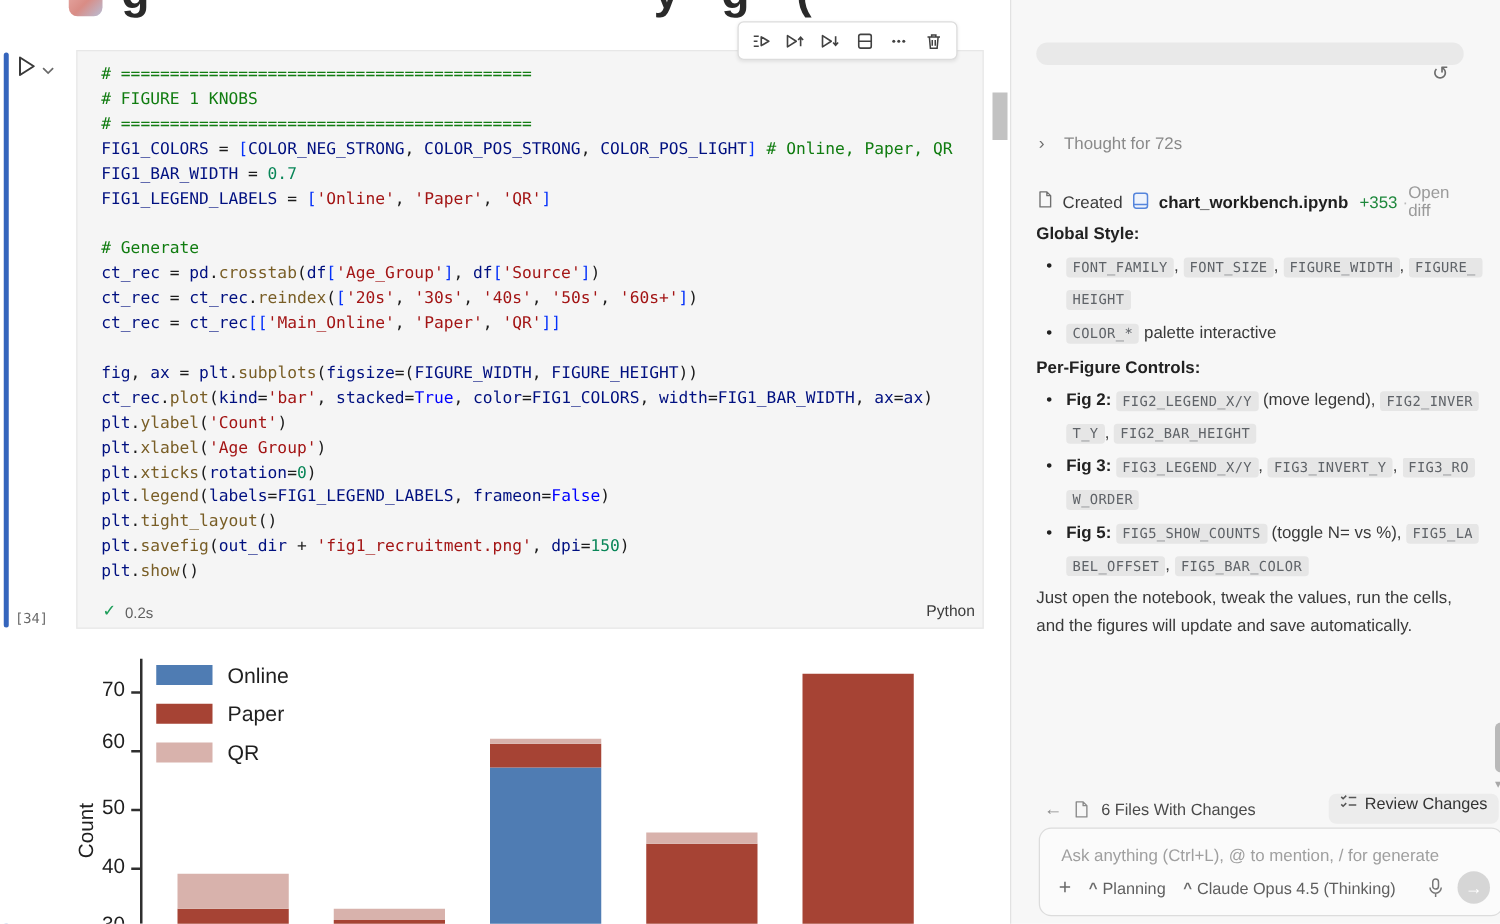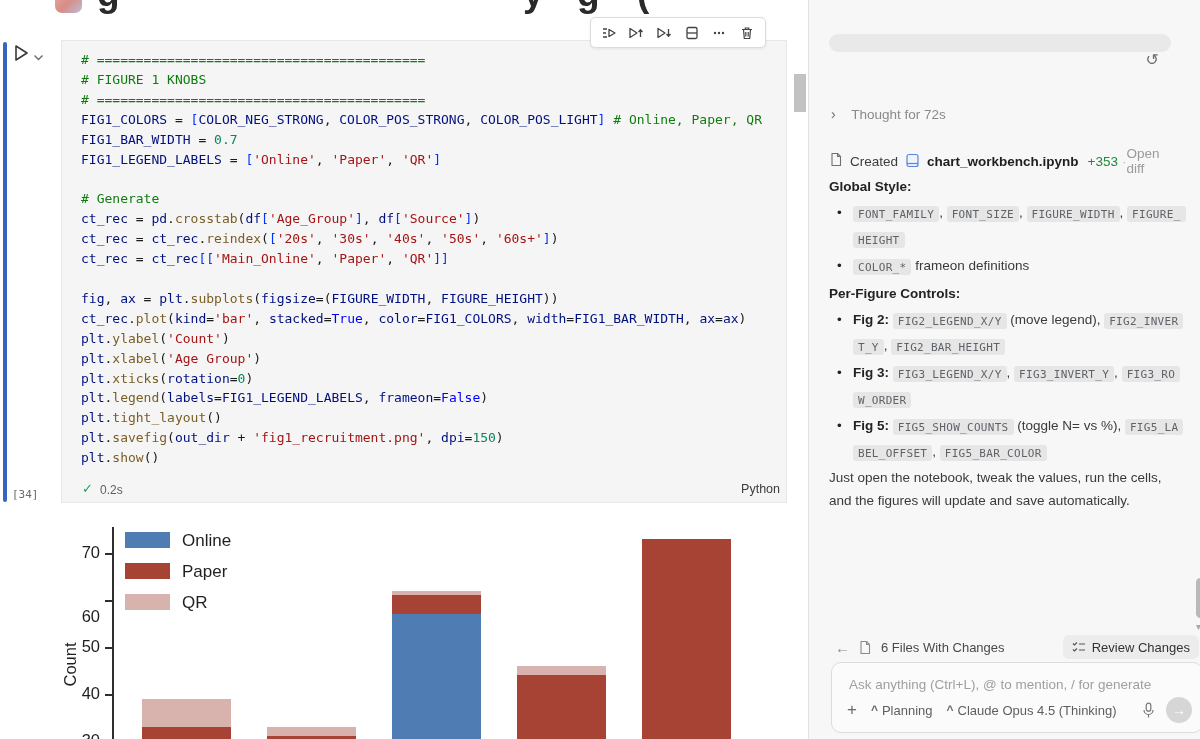--- a/index.html
+++ b/index.html
@@ -82,21 +82,21 @@
      word-break:break-all; box-decoration-break:clone; -webkit-box-decoration-break:clone; }
   .fileref { font-weight:bold; color:#1f1f1f; white-space:nowrap; }
   .fileref svg { vertical-align:-2px; margin-right:4px; }
   .runb { font-weight:bold; color:#222; }
 
   #files-bar { position:absolute; left:0; top:632px; width:392px; height:30px; background:#f7f7f7;
      display:flex; align-items:center; padding:0 14px; font-size:13px; color:#4a4a4a; }
   #files-back { color:#8a8a8a; font-size:15px; margin-right:8px; }
   #files-page-icon { margin-right:9px; display:flex; }
   #review-chip { margin-left:auto; background:#ececec; border-radius:6px; height:24px;
-     display:flex; align-items:center; padding:0 9px; color:#333; }
+     display:flex; padding:0 9px; color:#333; }
   #review-chip svg { margin-right:6px; }
 
   #input-box { position:absolute; left:10px; top:662px; width:372px; height:71px; background:#fbfbfb;
      border:1px solid #dcdcdc; border-radius:10px; }
   #input-placeholder { position:absolute; left:17px; top:14px; font-size:13.5px; color:#9f9f9f; }
   #input-row { position:absolute; left:15px; right:10px; bottom:9px; height:26px; display:flex;
      align-items:center; font-size:13px; color:#5f5f5f; }
   .caret { font-weight:700; color:#6b6b6b; margin:0 4px 0 14px; font-size:12px; }
   #plus-icon { font-size:17px; color:#6b6b6b; }
   #mic-icon { margin-left:auto; display:flex; }
@@ -184,21 +184,21 @@
 
 <div class="abs" id="output-menu">⋯</div>
 <div class="abs" id="collapse-arrow">▲</div>
 
 <div class="abs" id="chart">
   <div class="axis-line"></div>
   <div id="count-label">Count</div>
   <div id="ticks-host">
       <div class="ytick-label" style="left: 66px; top: 38px;">70</div>
       <div class="ytick-mark" style="top: 48px;"></div>
-      <div class="ytick-label" style="left: 66px; top: 102px;">60</div>
+      <div class="ytick-label" style="left: 66px; top: 79px;">60</div>
       <div class="ytick-mark" style="top: 95px;"></div>
       <div class="ytick-label" style="left: 66px; top: 132px;">50</div>
       <div class="ytick-mark" style="top: 142px;"></div>
       <div class="ytick-label" style="left: 66px; top: 179px;">40</div>
       <div class="ytick-mark" style="top: 189px;"></div>
       <div class="ytick-label" style="left: 66px; top: 226px;">30</div>
     </div>
   <div id="bars-host">
       <div class="bar-seg" style="left: 141.5px; width: 89px; top: 221.9px; height: 18.1px; background: rgb(166, 67, 52);"></div>
       <div class="bar-seg" style="left: 141.5px; width: 89px; top: 193.7px; height: 28.2px; background: rgb(216, 178, 172);"></div>
@@ -256,21 +256,21 @@
       <span class="gap"></span>
       <span id="created-file">chart_workbench.ipynb</span>
       <span id="created-add">+353</span>
       <span id="created-dot">·</span>
       <span id="open-diff">Open diff</span>
     </div>
 
     <div id="msg-body">
         <div class="sect-h">Global Style:</div>
         <div class="li"><span class="chip">FONT_FAMILY</span><span>, </span><span class="chip">FONT_SIZE</span><span>, </span><span class="chip">FIGURE_WIDTH</span><span>, </span><span class="chip">FIGURE_HEIGHT</span></div>
-        <div class="li"><span class="chip">COLOR_*</span><span> frameon definitions</span></div>
+        <div class="li"><span class="chip">COLOR_*</span><span> palette interactive</span></div>
         <div class="sect-h">Per-Figure Controls:</div>
         <div class="li"><span class="runb">Fig 2: </span><span class="chip">FIG2_LEGEND_X/Y</span><span> (move legend), </span><span class="chip">FIG2_INVERT_Y</span><span>, </span><span class="chip">FIG2_BAR_HEIGHT</span></div>
         <div class="li"><span class="runb">Fig 3: </span><span class="chip">FIG3_LEGEND_X/Y</span><span>, </span><span class="chip">FIG3_INVERT_Y</span><span>, </span><span class="chip">FIG3_ROW_ORDER</span></div>
         <div class="li"><span class="runb">Fig 5: </span><span class="chip">FIG5_SHOW_COUNTS</span><span> (toggle N= vs %), </span><span class="chip">FIG5_LABEL_OFFSET</span><span>, </span><span class="chip">FIG5_BAR_COLOR</span></div>
         <p><span>Just open the notebook, tweak the values, run the cells, and the figures will update and save automatically.</span></p>
       </div>
 
     <div id="chat-sb-thumb"></div>
     <div id="chat-sb-down">▾</div>
 

